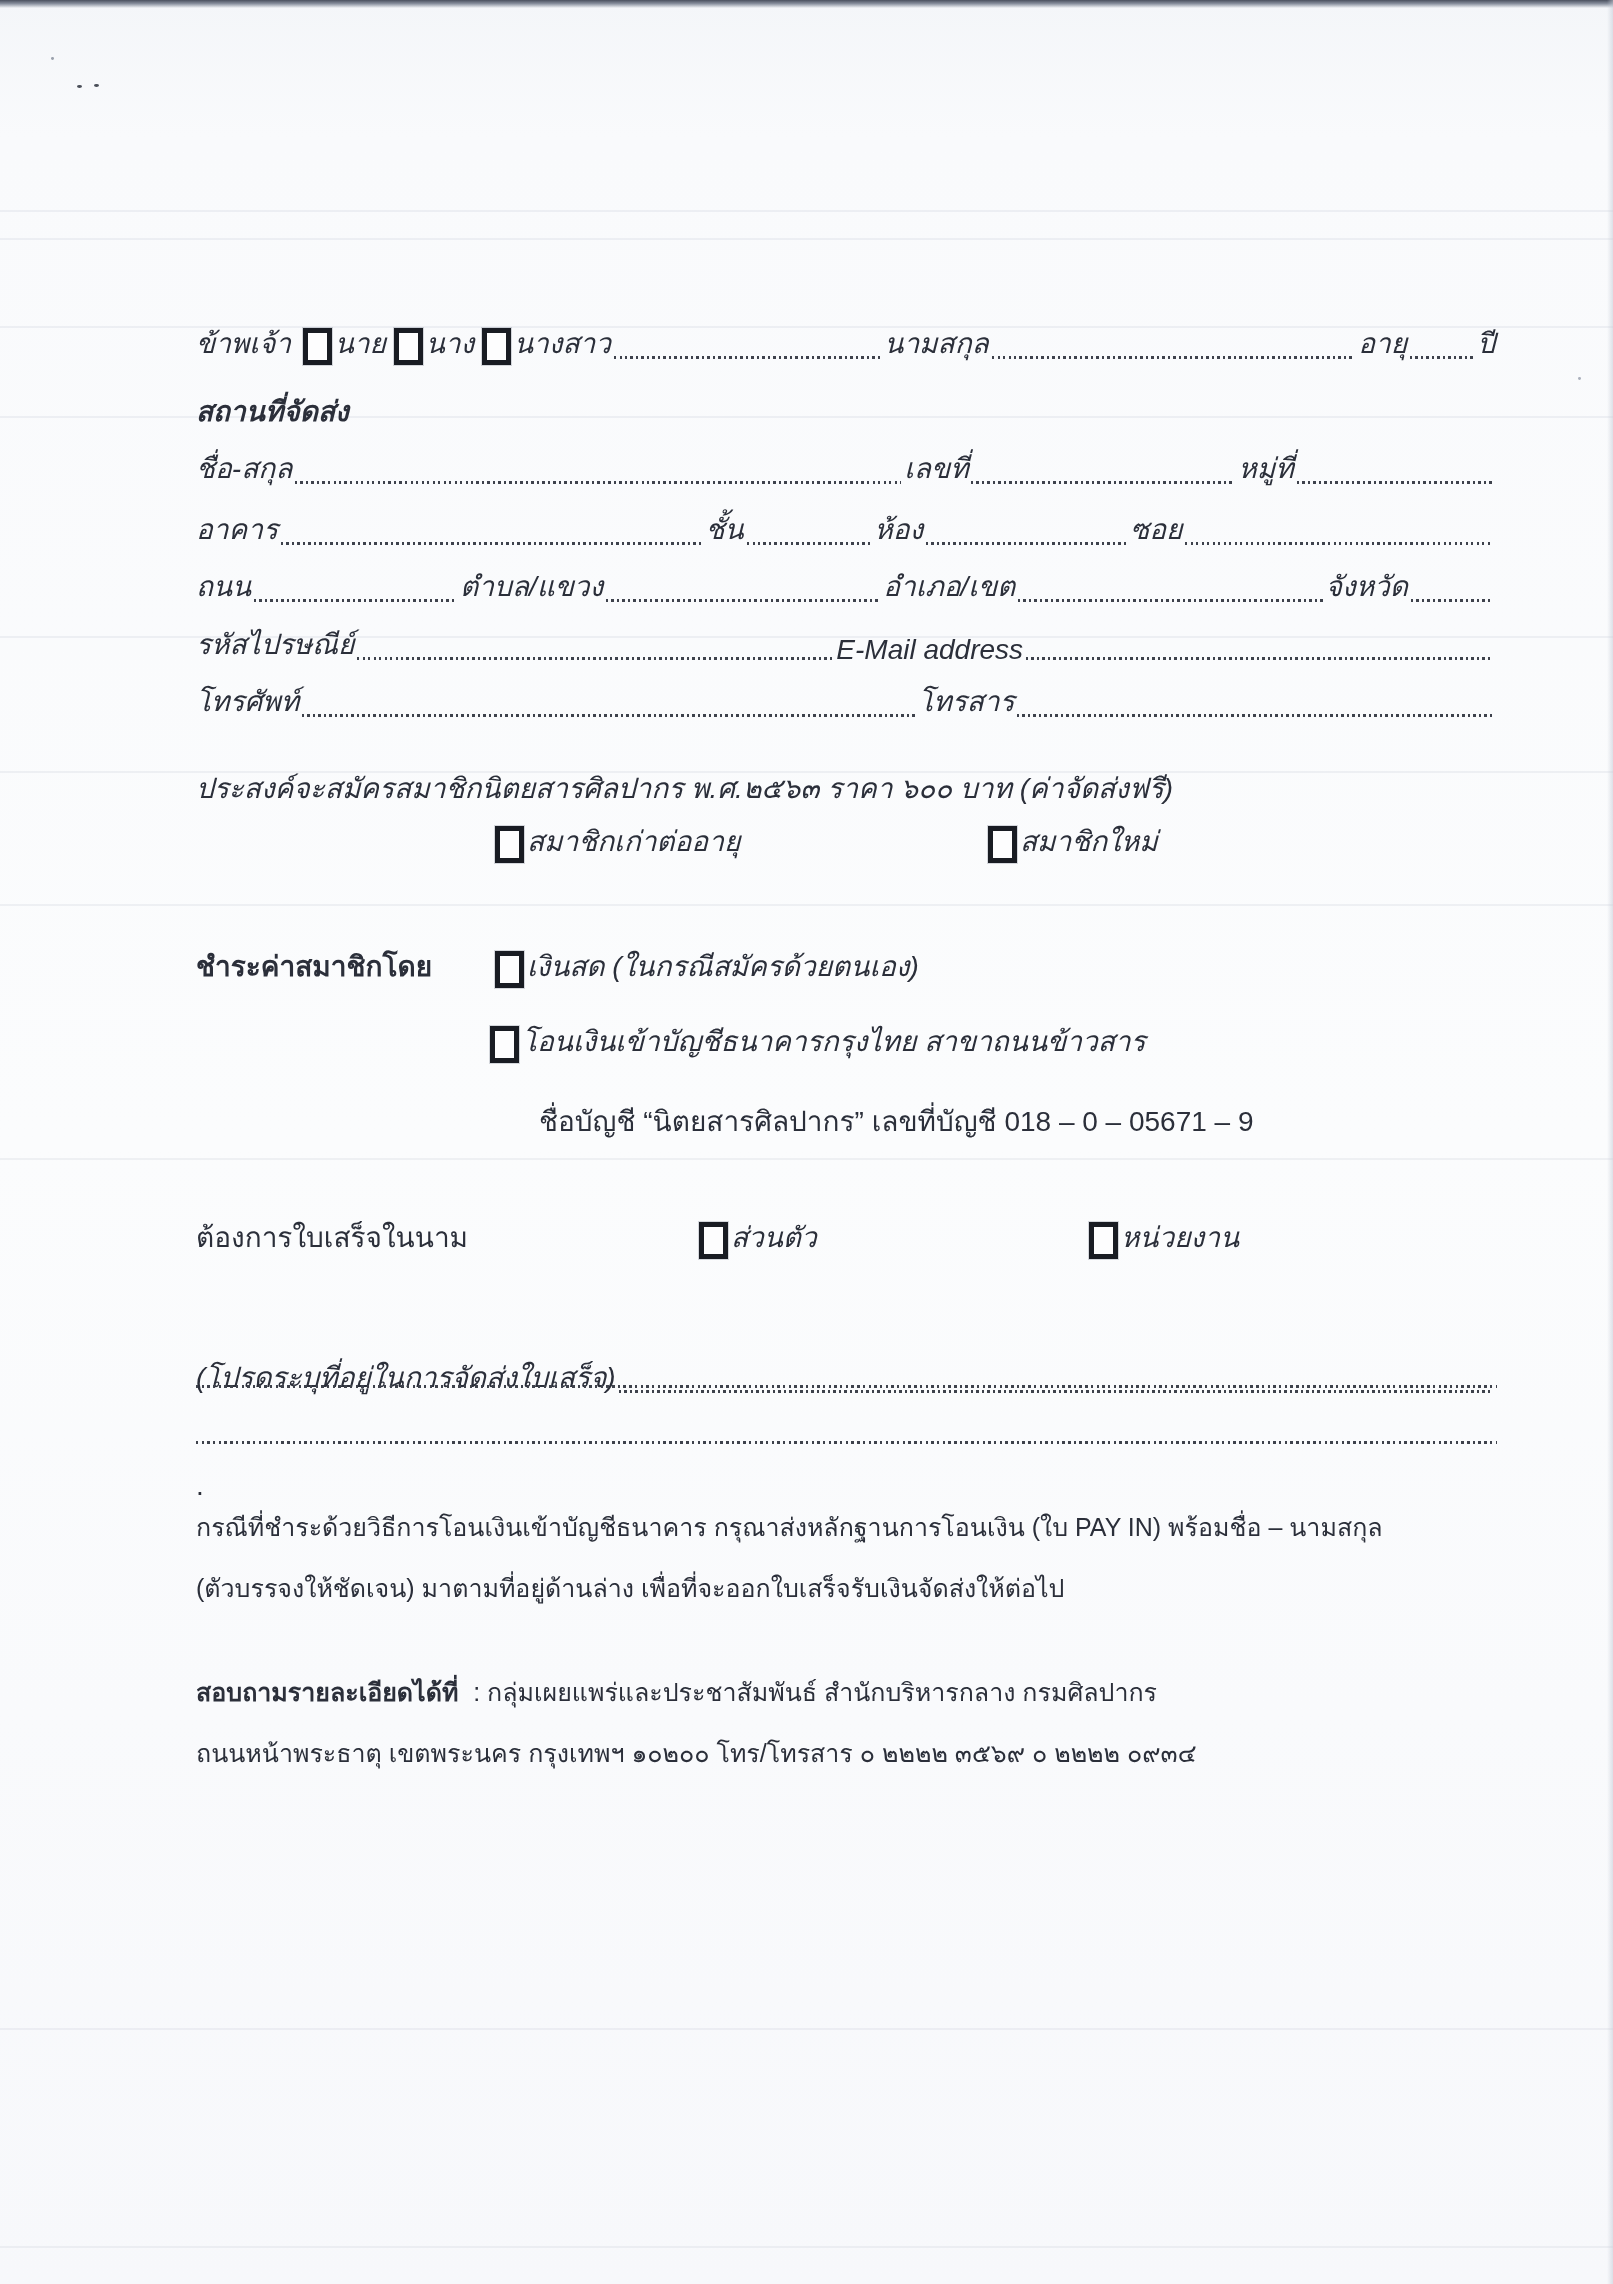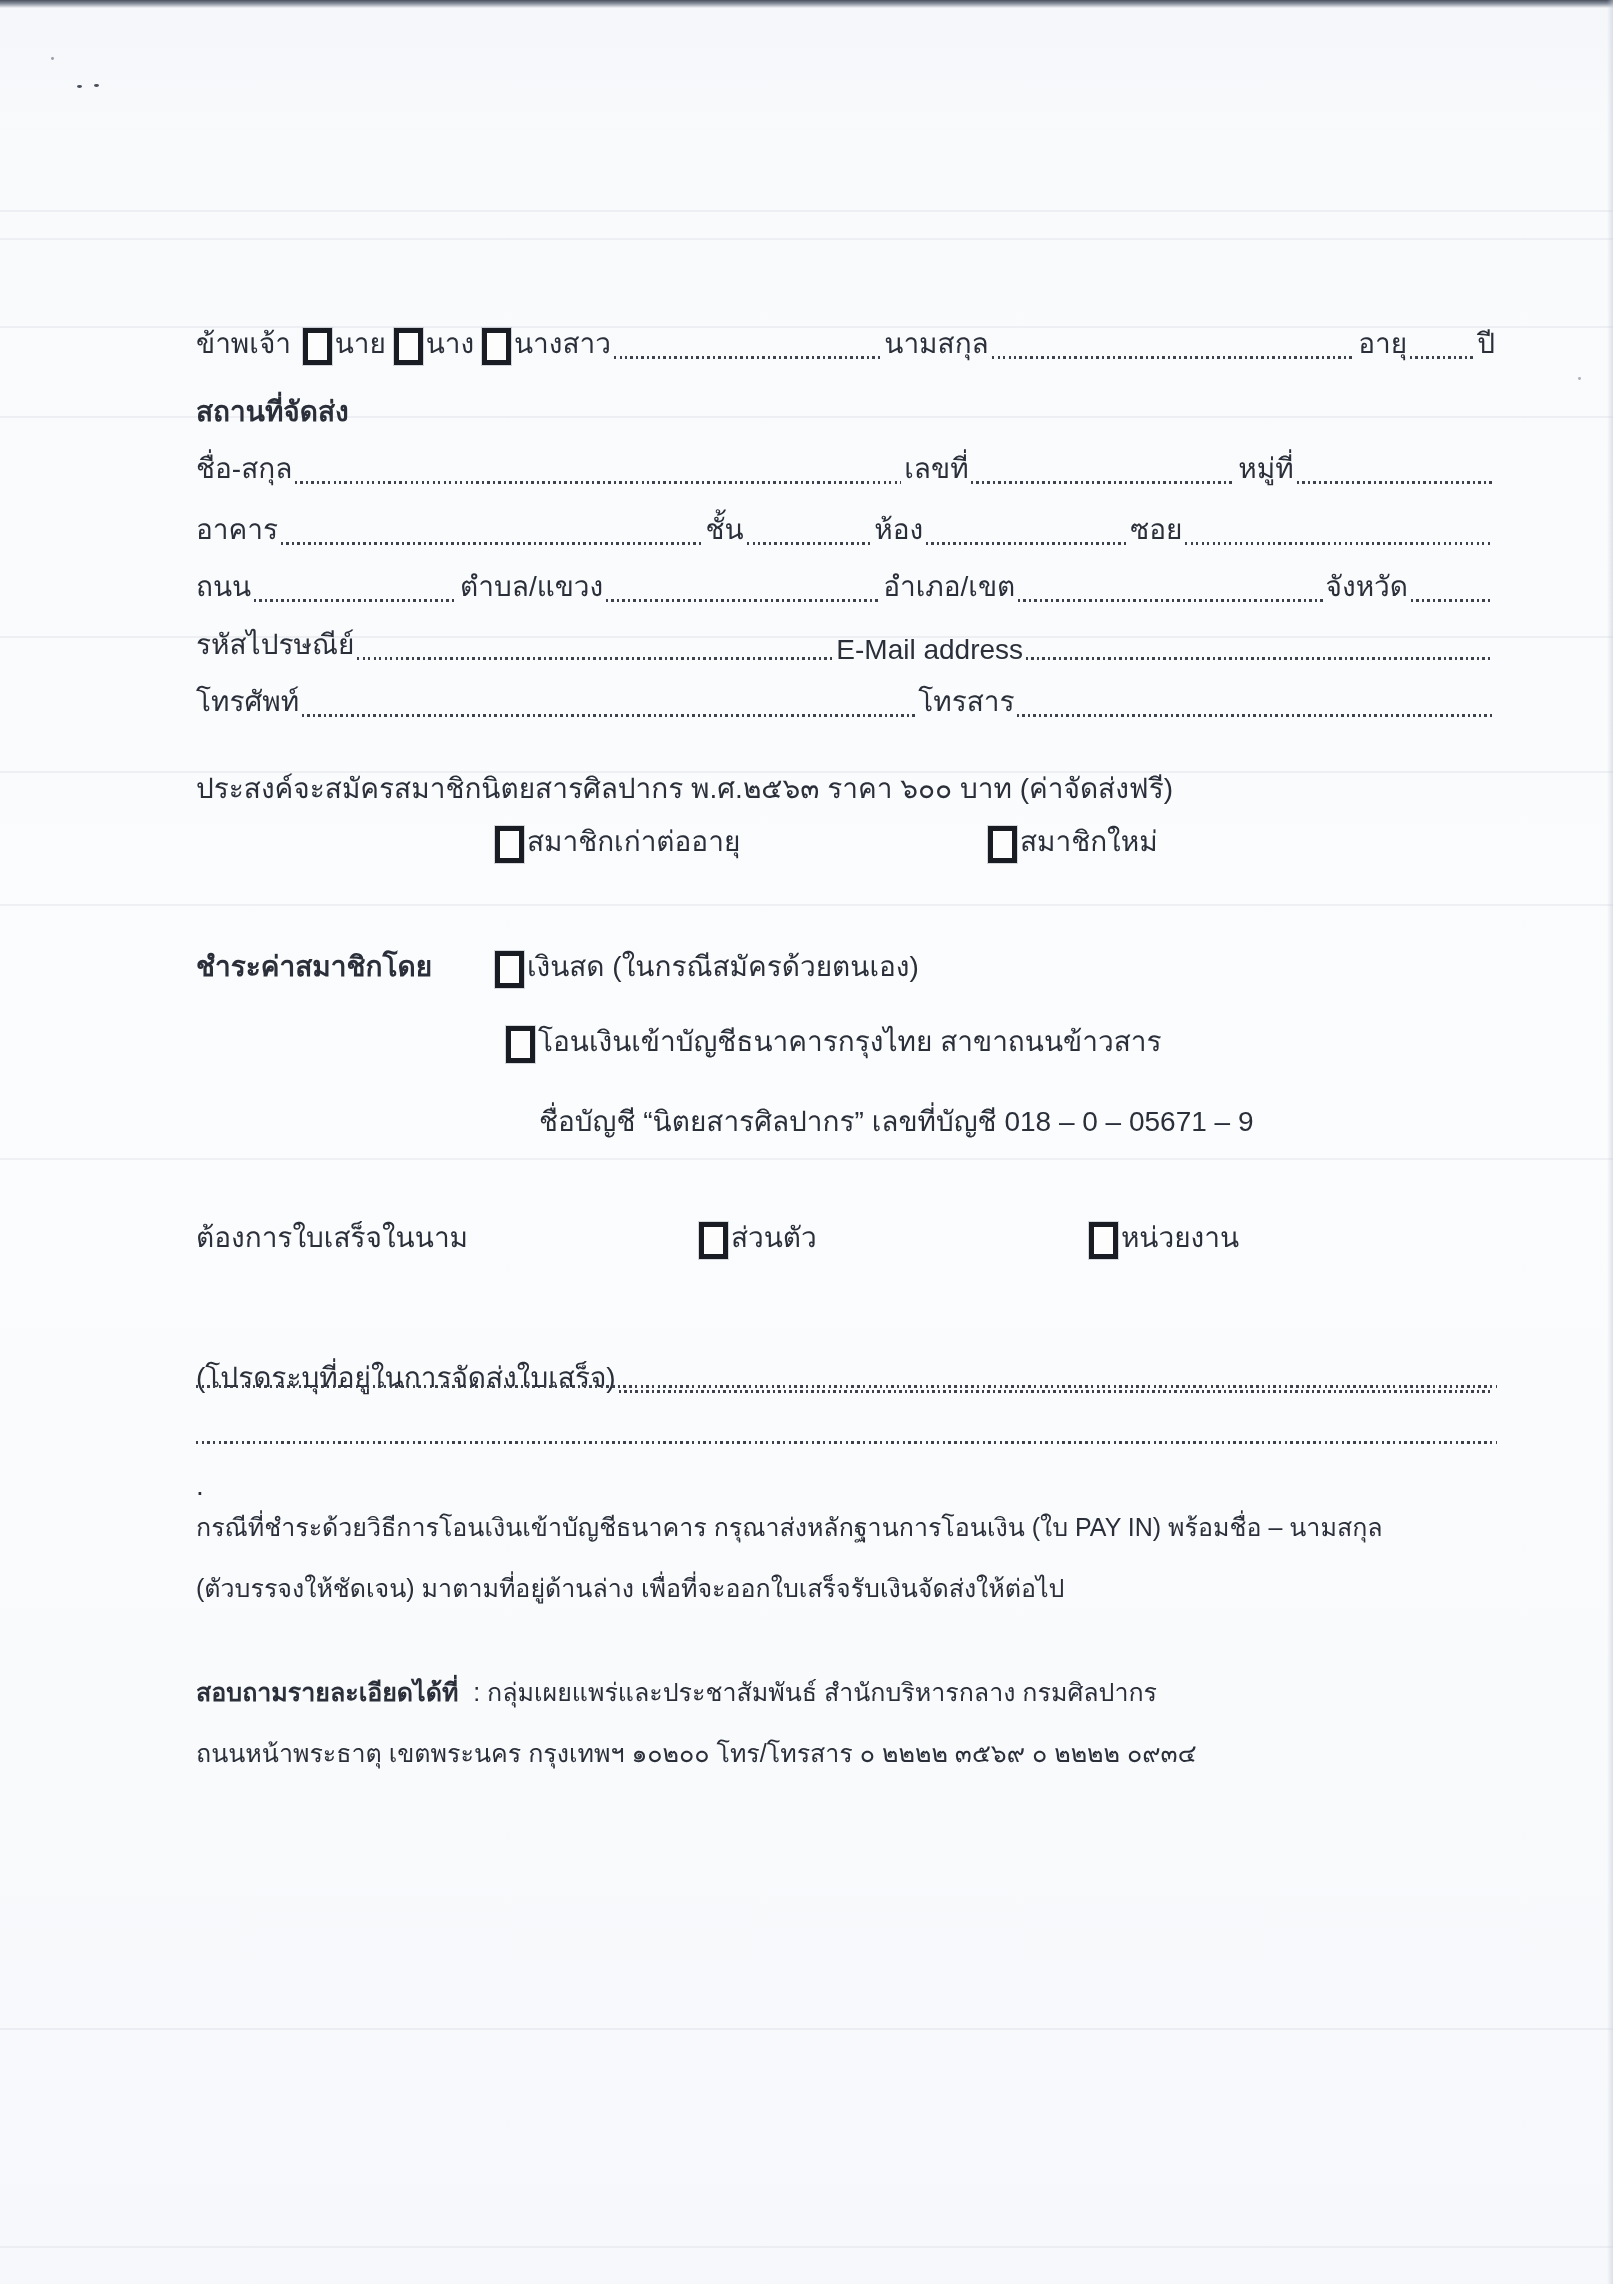--- a/index.html
+++ b/index.html
@@ -21,21 +21,21 @@
   .top-edge{position:absolute;top:0;left:0;right:0;height:7.8px;
     background:linear-gradient(180deg,#4a505e 0%,#878e9c 45%,rgba(244,246,249,0) 100%);}
   .right-edge{position:absolute;top:0;right:0;width:5.9px;height:100%;
     background:linear-gradient(270deg,rgba(196,203,214,.55),rgba(196,203,214,0));}
   .band{position:absolute;left:0;width:100%;height:2px;background:rgba(200,206,216,.26);}
   .speck{position:absolute;background:#4a4e58;border-radius:50%;}
   .title{position:absolute;top:108px;left:0;width:100%;text-align:center;
     font-size:57px;font-weight:bold;letter-spacing:1px;color:#232834;}
   .row{position:absolute;left:196px;right:118px;display:flex;align-items:flex-end;height:49px;}
   .row.rel{display:block;}
-  .lbl{white-space:nowrap;}
+  .lbl{white-space:nowrap;font-style:italic;}
   .b{font-weight:bold;}
   .dots{height:2.9px;margin:0 2.9px 5.9px 2.9px;
     background:repeating-linear-gradient(90deg,#3e424c 0 2.2px,transparent 2.2px 5.5px);}
   .cb{display:inline-block;box-sizing:border-box;width:29px;height:37px;
     border:5.9px solid var(--cb);background:#fdfdfe;margin:0 2.9px 0 0;flex:0 0 auto;
     box-shadow:0 0 0 1px rgba(140,146,158,.35);}
   .opt{position:absolute;bottom:0;display:flex;align-items:flex-end;white-space:nowrap;}
   .fullline{position:absolute;left:196px;right:116px;height:2.9px;
     background:repeating-linear-gradient(90deg,#3e424c 0 2.4px,transparent 2.4px 5.7px);}
   .para{position:absolute;left:196px;right:88px;font-size:25px;white-space:nowrap;}
@@ -147,21 +147,21 @@
 
   <div class="row rel" style="top:939px">
     <span class="opt b" style="left:0">ชำระค่าสมาชิกโดย</span>
     <span class="opt" style="left:299px">
       <span class="cb"></span>
       <span class="lbl">เงินสด (ในกรณีสมัครด้วยตนเอง)</span>
     </span>
   </div>
 
   <div class="row rel" style="top:1014px">
-    <span class="opt" style="left:310px">
+    <span class="opt" style="left:294px">
       <span class="cb"></span>
       <span class="lbl">โอนเงินเข้าบัญชีธนาคารกรุงไทย สาขาถนนข้าวสาร</span>
     </span>
   </div>
 
   <div class="row rel" style="top:1094px">
     <span class="opt" style="left:343px">ชื่อบัญชี “นิตยสารศิลปากร” เลขที่บัญชี 018 – 0 – 05671 – 9</span>
   </div>
 
   <div class="row rel" style="top:1210px">

